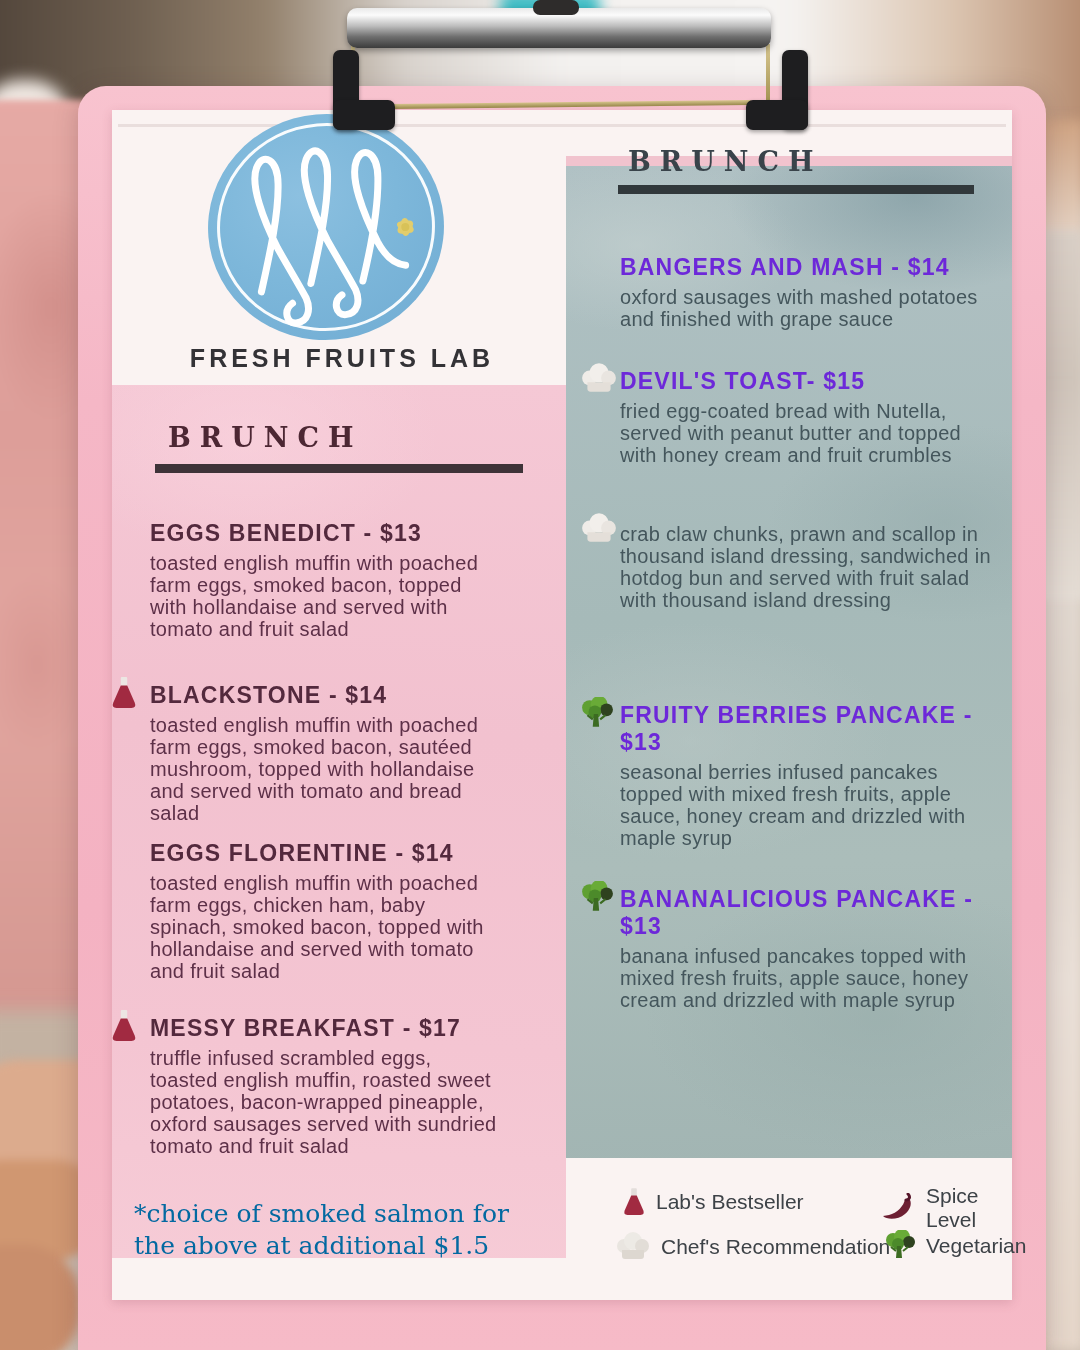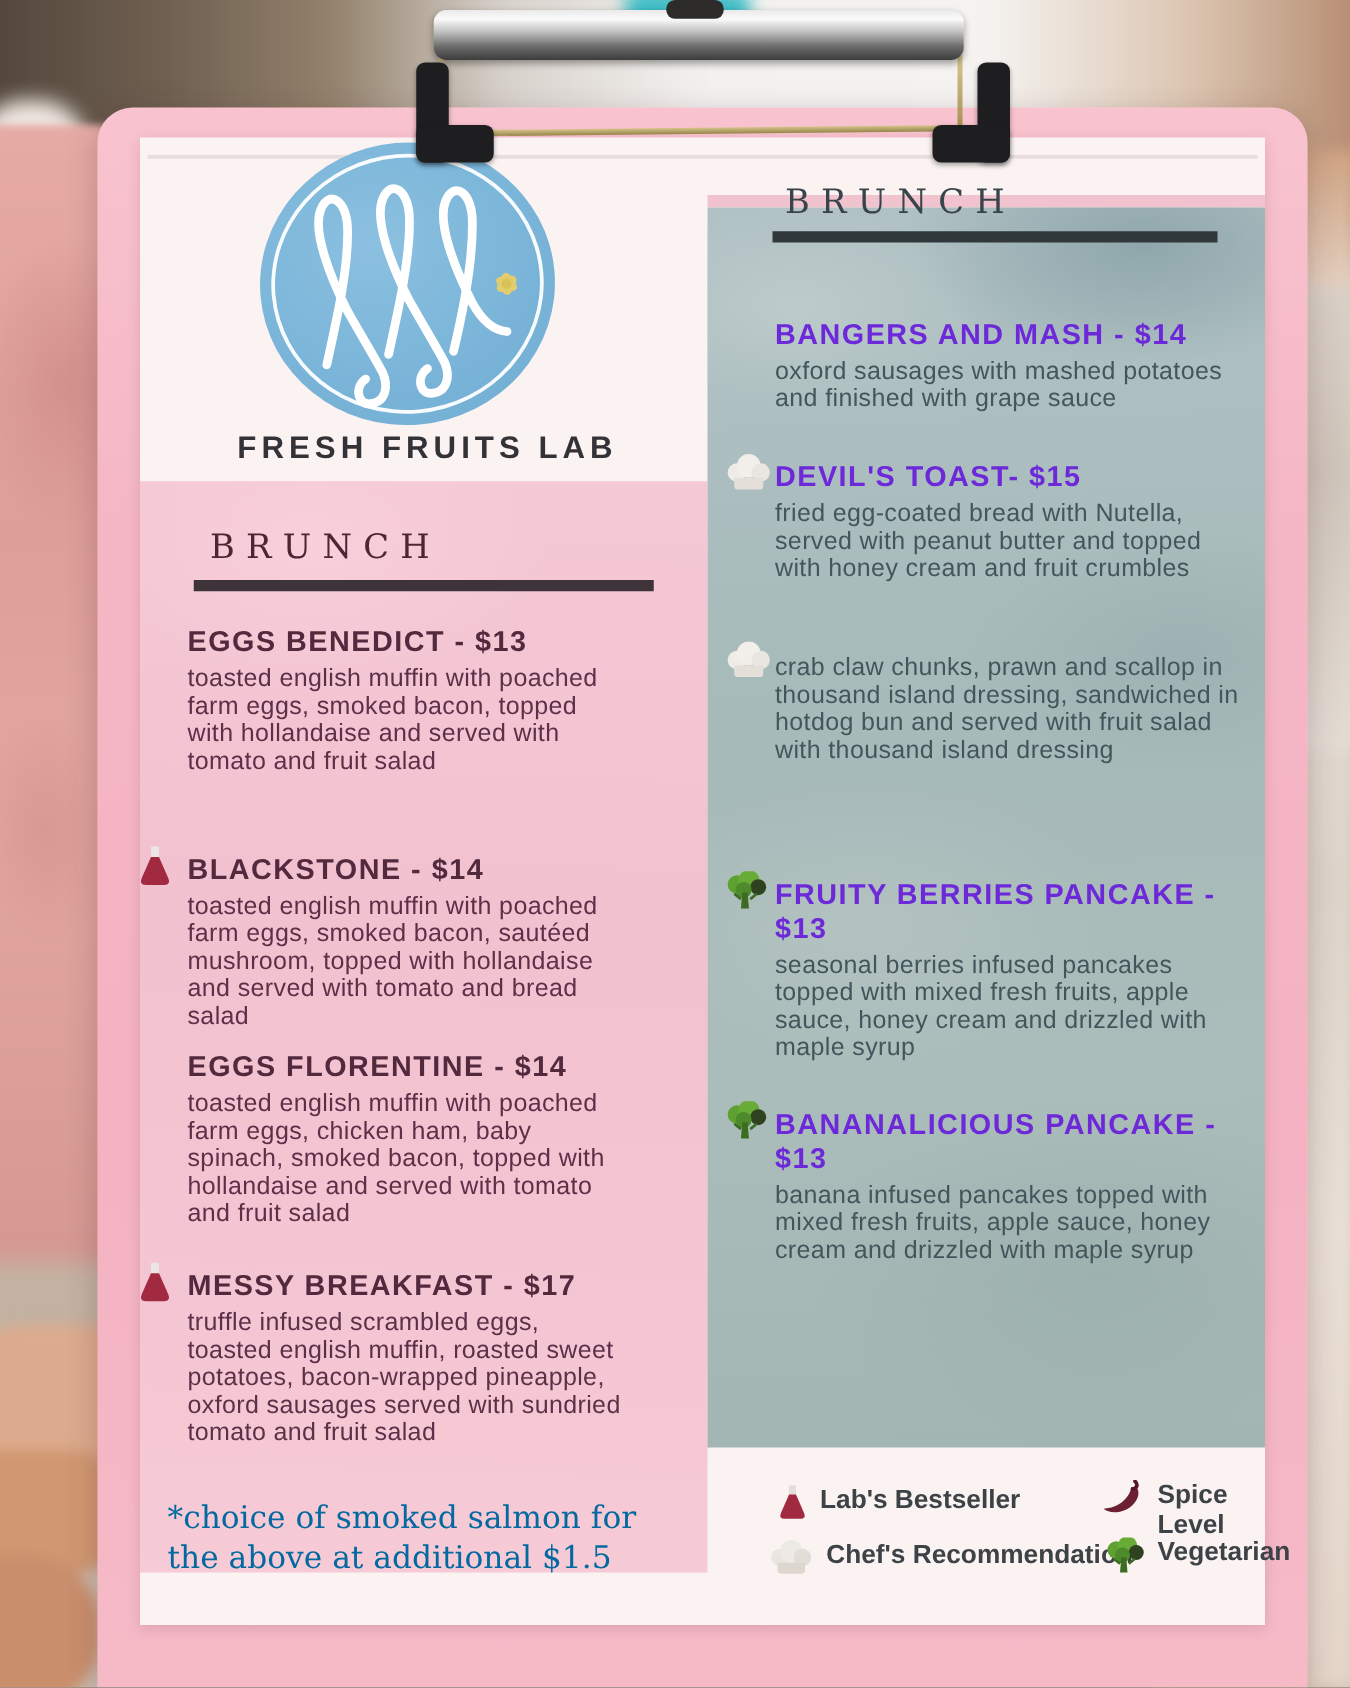--- a/index.html
+++ b/index.html
@@ -59,21 +59,21 @@
   .logo-oval{position:absolute;left:96px;top:4px;width:236px;height:226px;border-radius:50%;
     transform:rotate(-5deg);
     background:radial-gradient(75% 70% at 40% 35%, #8cc0e0 0%, #7db7da 55%, #74afd5 100%);}
   .logo-oval::after{content:"";position:absolute;left:9px;top:9px;right:9px;bottom:9px;
     border:3px solid rgba(255,255,255,.95);border-radius:50%;}
   .logo-script{position:absolute;left:0;top:0;width:236px;height:226px;}
   .brand-name{position:absolute;left:40px;top:234px;width:380px;text-align:center;
     font-size:25px;letter-spacing:4px;font-weight:700;color:#333236;}
 
   
-  .brunch{position:absolute;font-family:"DejaVu Serif",serif;font-size:27px;letter-spacing:9px;}
+  .brunch{position:absolute;font-family:"DejaVu Serif",serif;font-size:27px;letter-spacing:9px;font-weight:bold;}
   .brunch.left{left:56px;top:312px;color:#4c2733;}
   .brunch.right{left:516px;top:36px;color:#39434a;}
   .rule{position:absolute;height:9px;}
   .rule.left{left:43px;top:354px;width:368px;background:#3e3338;}
   .rule.right{left:506px;top:75px;width:356px;background:#31383b;}
 
   
   .menu-item{position:absolute;}
   .menu-item h3{margin:0;font-size:23px;font-weight:bold;letter-spacing:1.2px;}
   .menu-item p{margin:5px 12px 0 0;font-size:20px;line-height:22px;letter-spacing:.3px;}
@@ -81,22 +81,22 @@
   .left-item h3{color:#53293d;}
   .left-item p{color:#5d3048;}
   .right-item{left:508px;width:394px;}
   .right-item h3{color:#6d28d9;}
   .right-item p{color:#44565c;}
   .item-icon{position:absolute;left:-40px;top:-5px;width:38px;height:34px;}
   .footnote{position:absolute;left:22px;top:1088px;width:380px;
     font-family:"DejaVu Serif",serif;font-size:25px;line-height:32px;color:#0369a1;}
 
   
-  .legend-item{position:absolute;display:flex;gap:10px;
-    font-size:21px;font-weight:700;color:#3d4247;}
+  .legend-item{position:absolute;display:flex;align-items:center;gap:10px;
+    font-size:21px;font-weight:400;color:#3d4247;}
   .legend-item .lic{flex:0 0 auto;display:flex;}
 
   
   .clip-bar{position:absolute;left:347px;top:8px;width:424px;height:40px;border-radius:10px;
     background:linear-gradient(180deg,#e9e9e9 0%,#fbfbfb 18%,#bdbdbd 45%,#6e6e6e 72%,#3c3c3c 100%);
     box-shadow:0 3px 6px rgba(0,0,0,.35);}
   .clip-knob{position:absolute;left:533px;top:0;width:46px;height:15px;border-radius:7px;background:#2e2c2b;}
   .clip-wire-v{position:absolute;width:4px;background:linear-gradient(180deg,#d9c891,#a1904f);}
   .clip-wire-h{position:absolute;left:388px;top:102px;width:364px;height:5px;border-radius:3px;
     background:linear-gradient(180deg,#d6c48c,#97864a);transform:rotate(-.6deg);}
@@ -142,21 +142,21 @@
         </g>
       </svg>
     </div>
     <div class="brand-name">FRESH FRUITS LAB</div>
 
     <div class="brunch left">BRUNCH</div>
     <div class="rule left"></div>
     <div class="brunch right">BRUNCH</div>
     <div class="rule right"></div>
 
-    <div class="menu-item left-item" style="top:390px">
+    <div class="menu-item left-item" style="top:410px">
       <h3>EGGS BENEDICT - $13</h3>
       <p>toasted english muffin with poached farm eggs, smoked bacon, topped with hollandaise and served with tomato and fruit salad</p>
     </div>
     <div class="menu-item left-item" style="top:572px">
       <span class="item-icon">
         <svg width="28" height="32" viewBox="0 0 26 30">
             <rect x="10" y="0" width="6" height="10" rx="1" fill="#ece6e3"></rect>
             <path d="M10 8 L3 24 q-2 5 3 5 h14 q5 0 3 -5 L16 8 z" fill="#a12a41"></path>
           </svg>
       </span>

